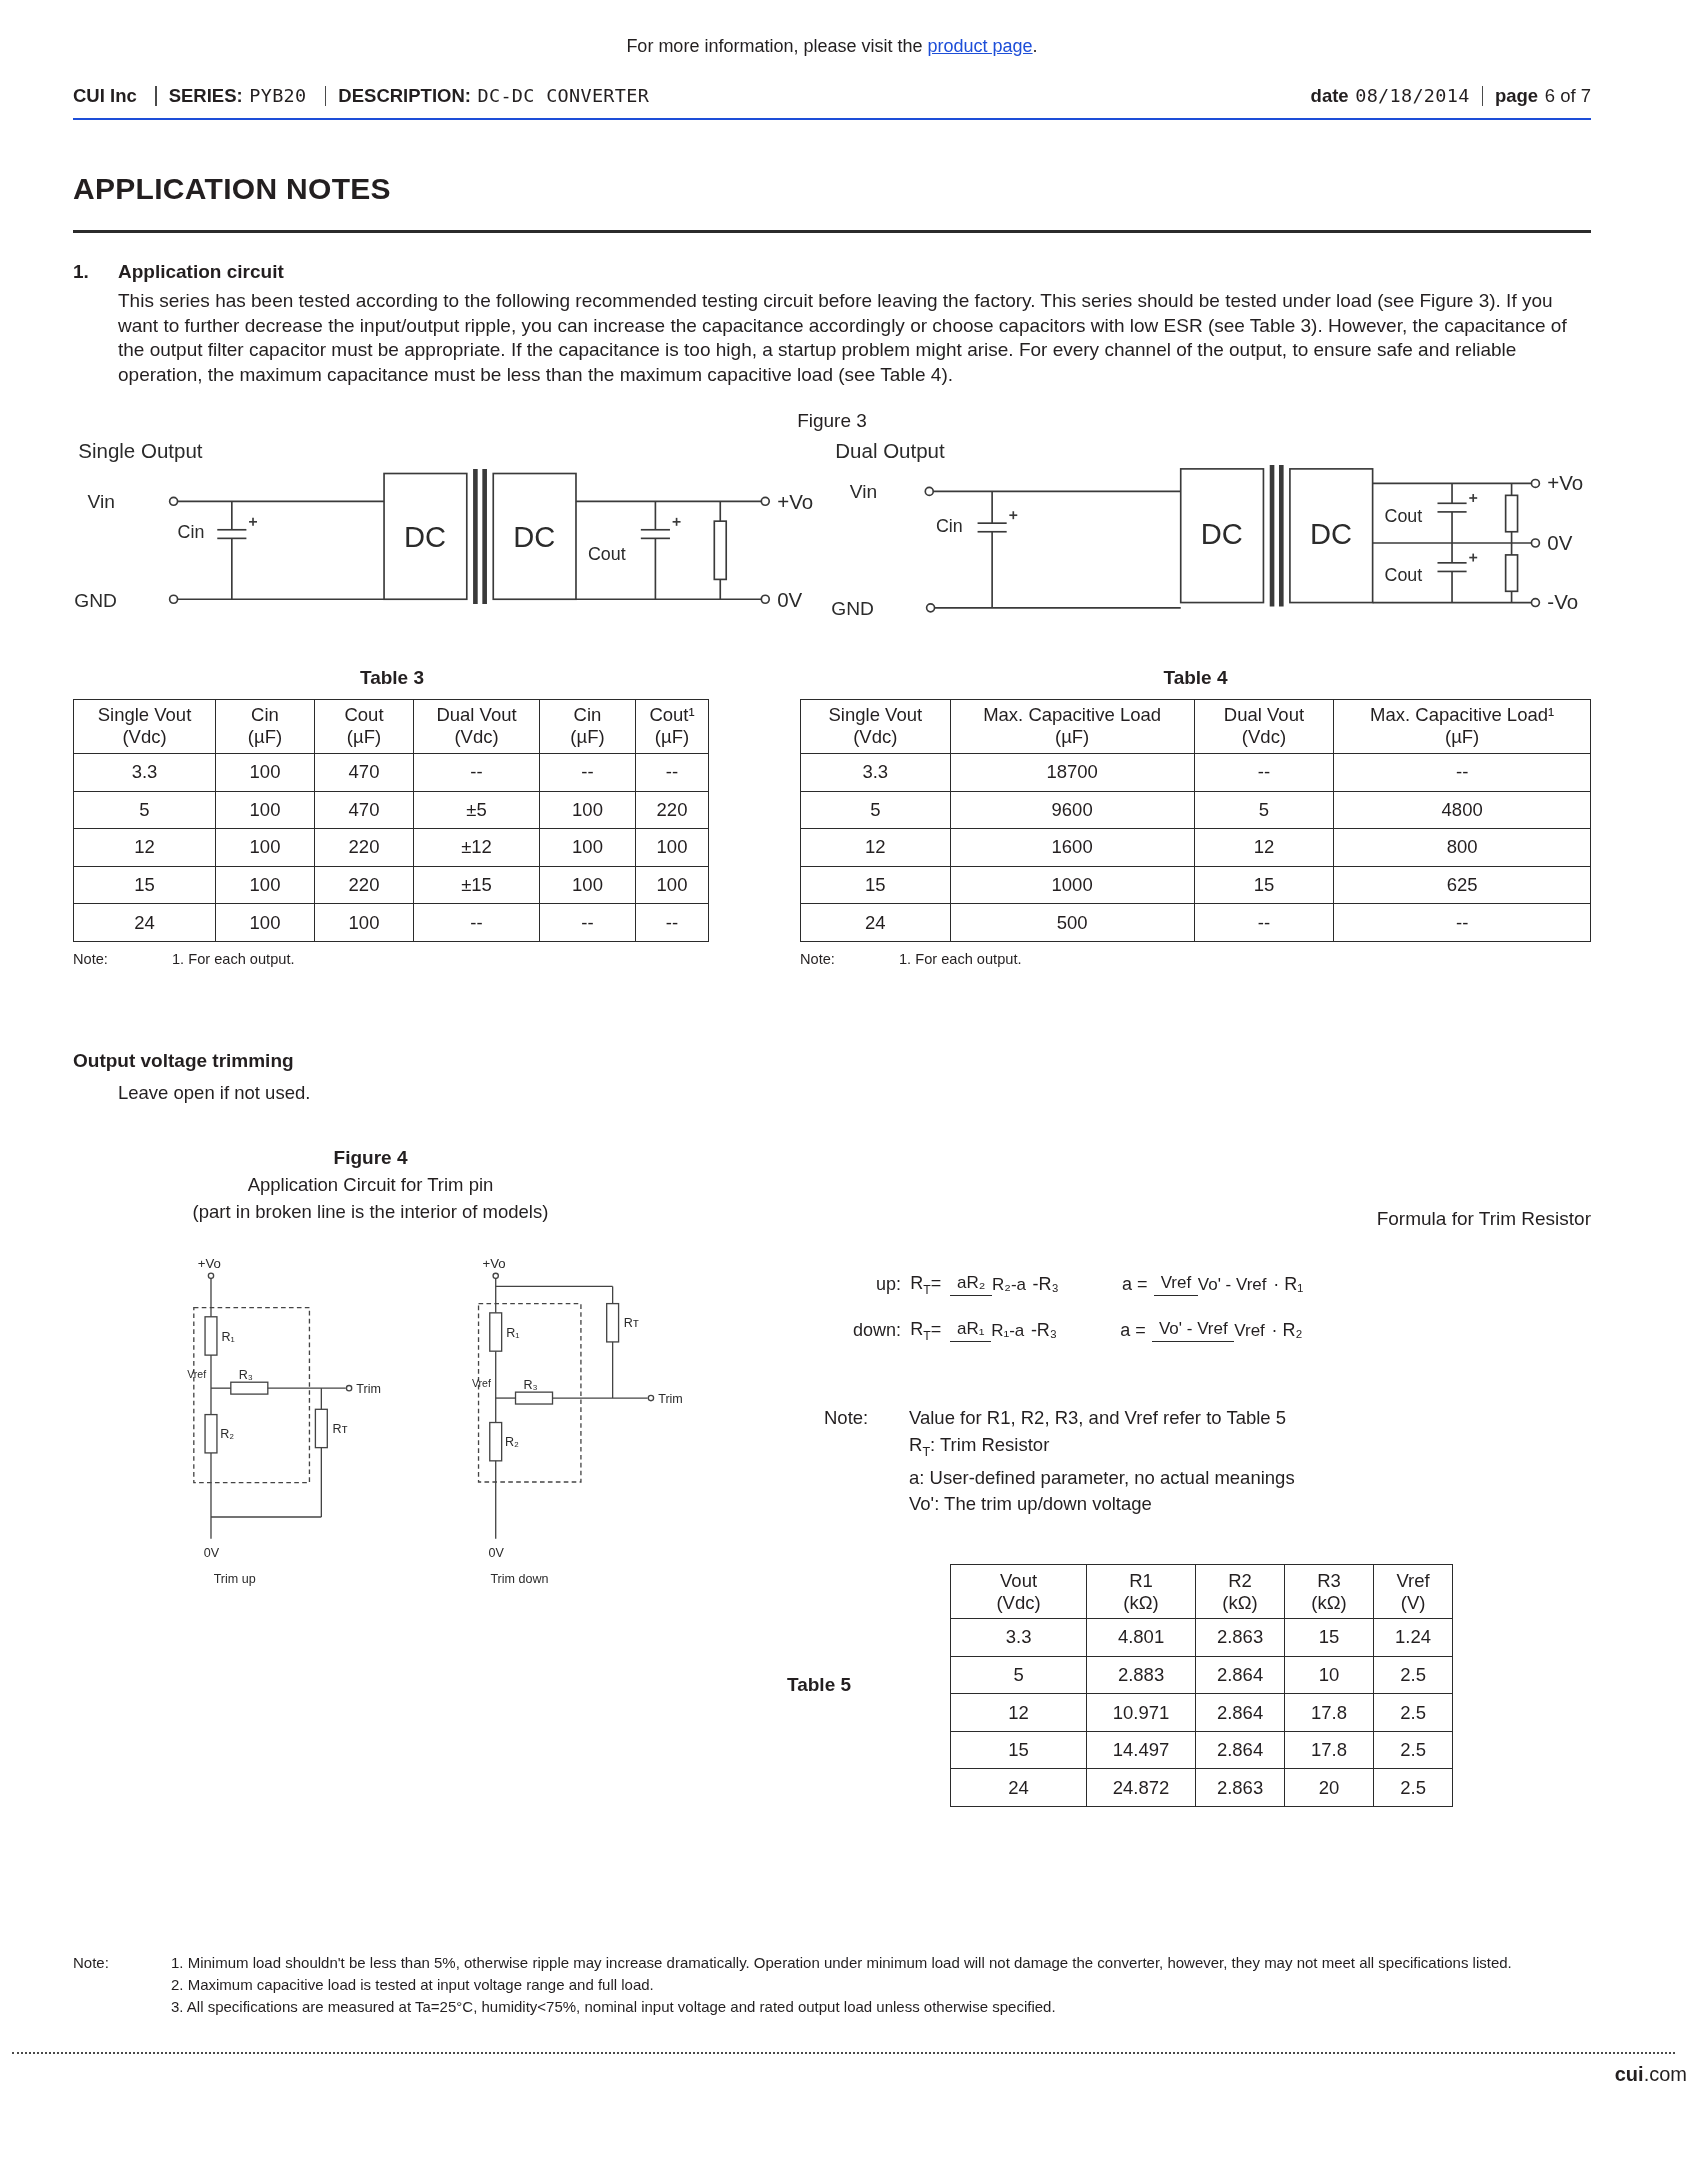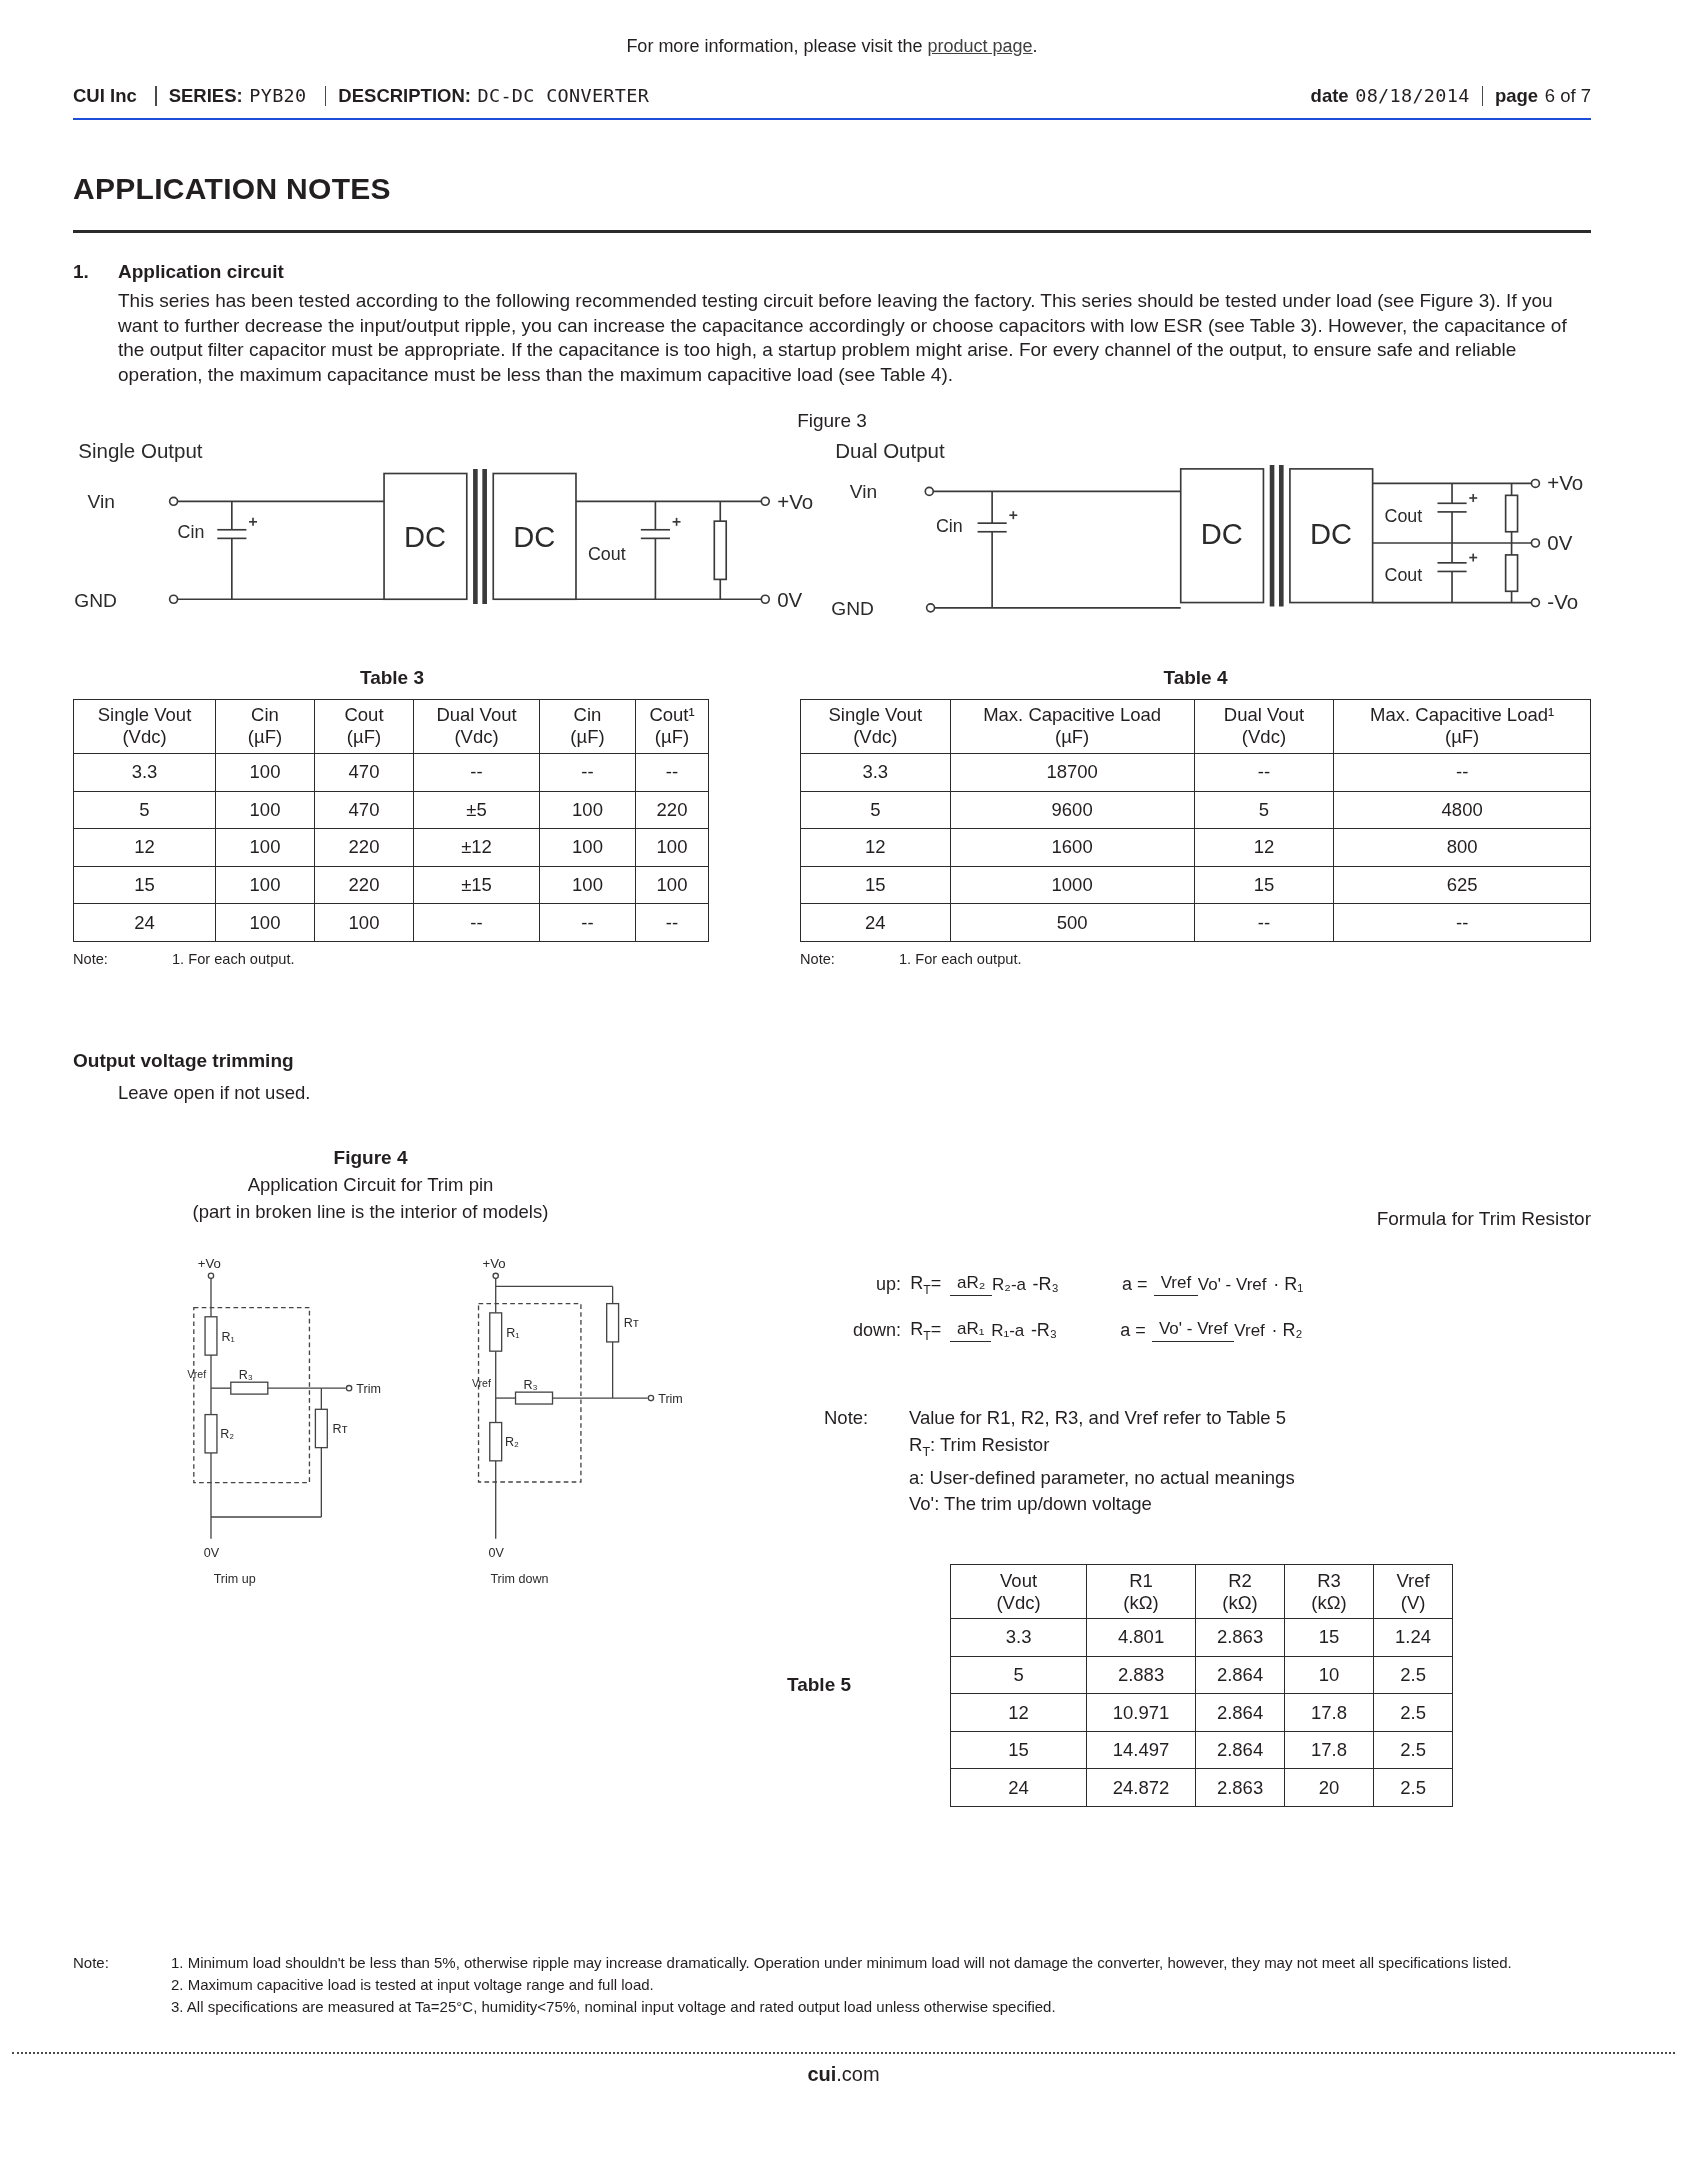--- a/index.html
+++ b/index.html
@@ -9,21 +9,21 @@
     box-sizing:border-box;
     padding:36px 96px 0 73px;
     font-family:"Liberation Sans",sans-serif;
     color:#231f20;
     background:#ffffff;
     overflow:hidden;
   }
   svg{overflow:visible;}
   svg text{font-family:"Liberation Sans",sans-serif;fill:#2b2b2b;}
   .top-note{text-align:center;font-size:18px;margin-bottom:28px;}
-  .top-note a{color:#404040;text-decoration:underline;cursor:pointer;}
+  .top-note a{color:#1d4ed8;text-decoration:underline;cursor:pointer;}
   .masthead{display:flex;justify-content:space-between;align-items:baseline;
     font-size:18.5px;border-bottom:2px solid #1d4ed8;padding-bottom:10.6px;}
   .masthead .bold{font-weight:bold;}
   .mono{font-family:"DejaVu Sans Mono",monospace;letter-spacing:0.3px;}
   .vbar{display:inline-block;width:1.3px;height:20px;background:#4a4a4a;margin:0 12px;vertical-align:-4px;}
   .m-seg{margin-right:6.6px;}
   h1.page-title{font-size:30px;font-weight:bold;letter-spacing:0.3px;
     margin:52px 0 0 0;padding-bottom:24px;border-bottom:3.3px solid #2b2b2b;}
   .section{display:flex;margin-top:28px;}
   .sec-num{width:45px;font-weight:bold;font-size:19px;flex:none;}
@@ -64,21 +64,21 @@
   .f-gap{width:63px;flex:none;}
   .note-block{display:flex;margin-left:83px;margin-top:63px;font-size:18.5px;line-height:26.5px;}
   .note-block .nlabel{width:85px;flex:none;}
   .table5-area{display:flex;align-items:center;margin-top:46px;}
   .table5-label{font-weight:bold;font-size:19px;margin-left:46px;margin-right:99px;flex:none;}
   .bottom-notes{position:absolute;left:73px;top:1953px;width:1522px;display:flex;
     font-size:15px;line-height:20.5px;}
   .bottom-notes .nlabel{width:98px;flex:none;}
   .bn-items div{margin-bottom:1.3px;}
   .dotted-rule{position:absolute;left:12px;right:12px;top:2052px;border-top:2px dotted #4a4a4a;}
-  .footer{position:absolute;top:2063px;left:0;width:1687px;text-align:center;font-size:20px;}
+  .footer{position:absolute;top:2063px;left:0;width:1687px;text-align:right;font-size:20px;}
   .footer .brand{font-weight:bold;}
 </style>
 </head>
 <body>
 
 <div class="page">
 
   <div class="top-note"><span>For more information, please visit the </span><a>product page</a><span>.</span></div>
 
   <div class="masthead">

